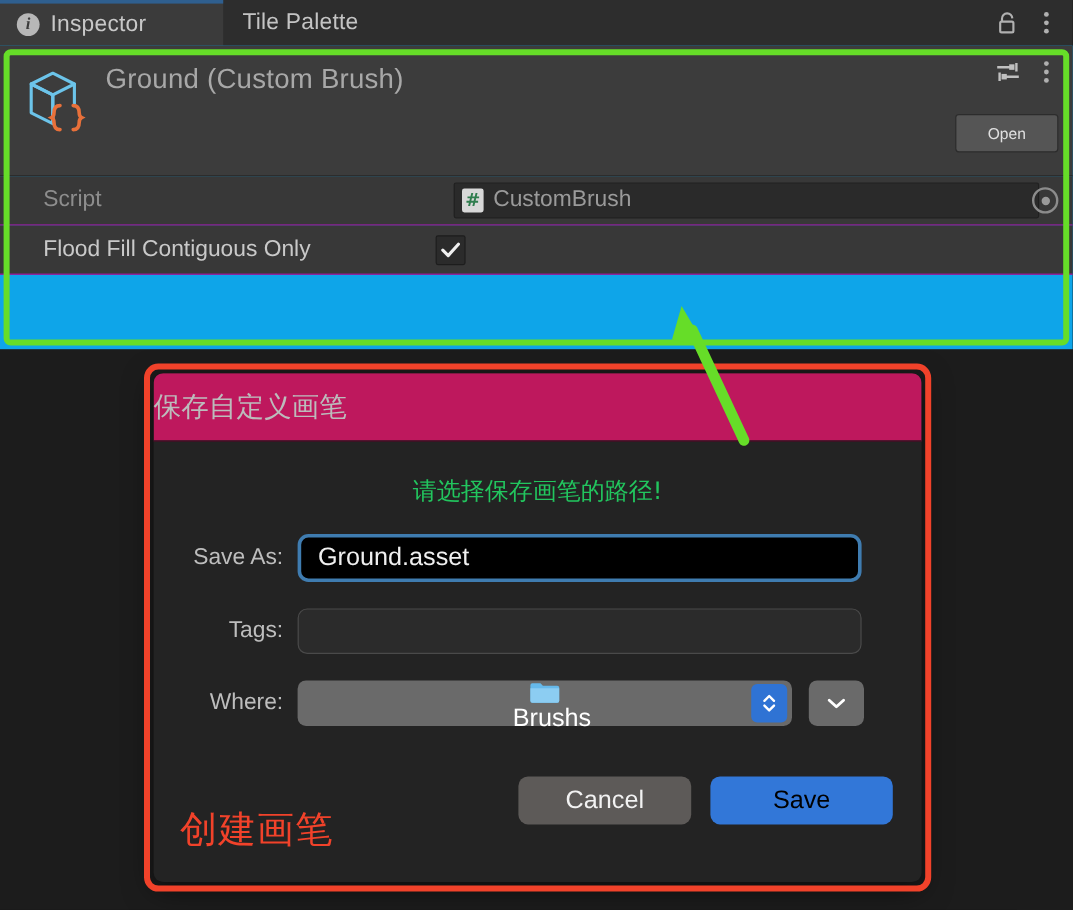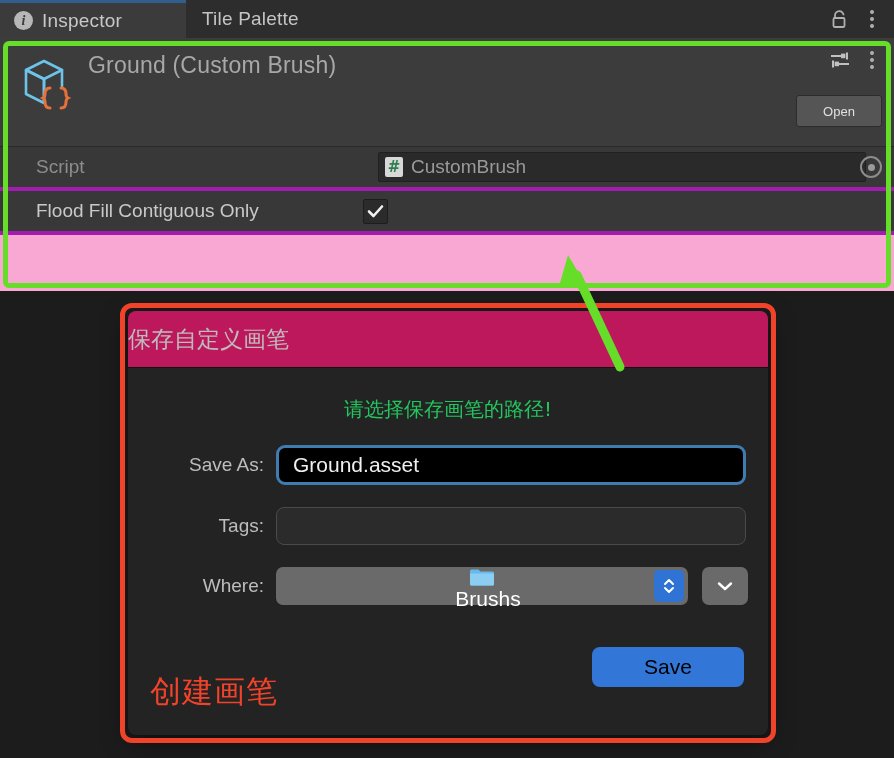--- a/index.html
+++ b/index.html
@@ -80,21 +80,21 @@
   .kebab i {
     width: 4px; height: 4px; border-radius: 50%; background: #b0b0b0; display: block;
   }
 
   
   .inspector {
     position: absolute;
     left: 0; top: 38px;
     width: 894px;
     height: 253px;
-    background: #f9a8d4;
+    background: #0ea5e9;
     box-sizing: border-box;
   }
   .asset-header {
     position: relative;
     height: 108px;
     background: #3c3c3c;
     border-bottom: 1px solid #2a2a2a;
   }
   .asset-icon {
     position: absolute;
@@ -122,21 +122,21 @@
     border-radius: 3px;
     color: #e0e0e0;
     font-size: 13px;
     display: flex; align-items: center; justify-content: center;
     box-sizing: border-box;
   }
 
   .prop-row {
     position: relative;
     height: 40px;
-    border-bottom: 4px solid #a21caf;
+    border-bottom: 1px solid #a21caf;
     background: #383838;
     text-align: center;
   }
   .prop-label {
     position: absolute;
     left: 36px; top: 50%;
     transform: translateY(-50%);
     font-size: 19px;
     color: #c9c9c9;
     white-space: nowrap;
@@ -246,21 +246,20 @@
     margin-top: 28px;
     text-align: center;
     font-size: 20px;
     color: #22c55e;
     font-family: "DejaVu Sans", "Liberation Sans", sans-serif;
   }
   .form-row {
     display: flex;
     align-items: center;
     margin-top: 22px;
-    padding-left: 28px;
   }
   .form-label {
     width: 108px;
     text-align: right;
     font-size: 19px;
     color: #bdbdbd;
     margin-right: 12px;
     flex: none;
   }
   .saveas-wrap {
@@ -510,20 +509,21 @@
       </span>
     </div>
     <div class="disclosure-btn">
       <svg width="18" height="12" viewBox="0 0 18 12">
         <path d="M3 3.5 L9 9 L15 3.5" fill="none" stroke="#ffffff" stroke-width="2.4" stroke-linecap="round" stroke-linejoin="round"></path>
       </svg>
     </div>
   </div>
 
   <div class="dialog-buttons">
+    <div class="btn btn-cancel">Cancel</div>
     <div class="btn btn-save">Save</div>
   </div>
 
   <div class="annotation-text">创建画笔</div>
 </div>
 
 <div class="anno-box anno-green"></div>
 <div class="anno-box anno-red"></div>
 <svg class="anno-arrow" viewBox="0 0 120 130">
   <path d="M80 122 L37 30" stroke="#66dd28" stroke-width="9" stroke-linecap="round" fill="none"></path>

